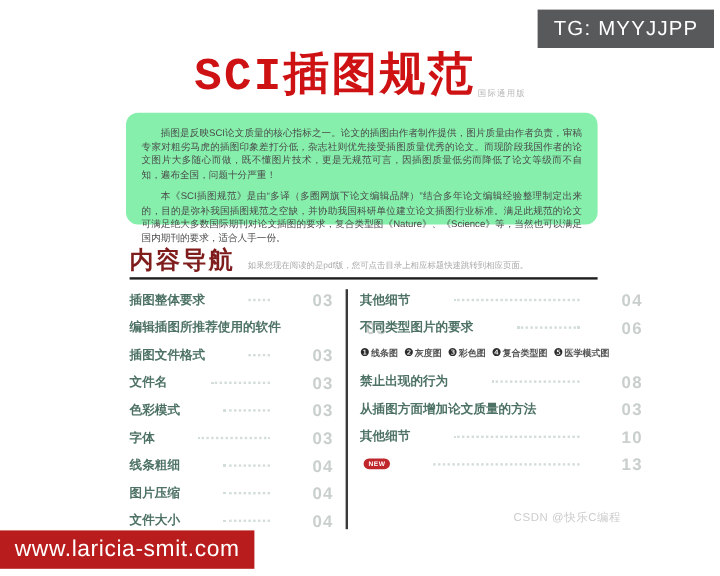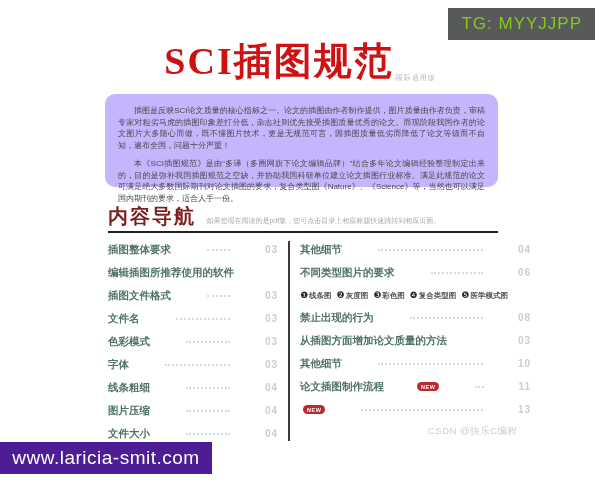--- a/index.html
+++ b/index.html
@@ -7,50 +7,50 @@
   body {
     position: relative;
     background: #ffffff;
     font-family: "Liberation Sans", "DejaVu Sans", sans-serif;
     overflow: hidden;
   }
 
   
   .tg-badge {
     position: absolute; top: 8px; right: 5px;
-    background: #58595b; color: #84cc16;
+    background: #58595b; color: #ffffff;
     font-size: 17px; letter-spacing: 1px;
     padding: 6px 13px;
   }
 
   
   .title-wrap {
     position: absolute; top: 36px; left: 0; width: 600px;
     text-align: center; white-space: nowrap;
   }
   .main-title {
     display: inline-block;
-    font-family: Liberation Serif, serif;
+    font-family: Liberation Mono, monospace;
     font-weight: bold;
     font-size: 38px;
     color: #ce1214;
     letter-spacing: 2px;
   }
   .title-note {
     display: inline-block;
     font-size: 7px; color: #b9b9b9;
     vertical-align: bottom; margin-left: 2px; margin-bottom: 4px;
     letter-spacing: 1px;
   }
 
   
   .intro-box {
     position: absolute; left: 105px; top: 94px;
     width: 393px; height: 93px;
-    background: #c4b5fd;
+    background: #86efac;
     border-radius: 10px;
     padding: 11px 13px 10px 13px;
     color: #4a4a4a;
     font-size: 8px; line-height: 11.5px;
     text-align: justify;
   }
   .intro-box p { text-indent: 2em; }
   .intro-box p + p { margin-top: 7px; }
 
   
@@ -92,21 +92,21 @@
   .toc-label {
     font-size: 10.5px; font-weight: bold; color: #4e7366;
     white-space: nowrap; flex: none;
   }
   .leader {
     flex: 1; height: 1px;
     border-bottom: 2px dotted #d3ddd9;
     margin: 0 5px 0 6px;
   }
   .toc-page {
-    font-size: 10px; font-weight: bold; color: #c9cfcc;
+    font-size: 14px; font-weight: bold; color: #c9cfcc;
     flex: none; letter-spacing: 1px;
   }
   .new-badge {
     flex: none;
     background: #c0272d; color: #ffffff;
     font-size: 5.5px; font-weight: bold;
     padding: 1.5px 4px; border-radius: 7px;
     margin-left: 3px; letter-spacing: 0.5px;
   }
   
@@ -115,21 +115,21 @@
     white-space: nowrap;
   }
   .subtype { margin-right: 5px; }
   .subtype .num { font-size: 9px; color: #2c2c2c; margin-right: 1px; }
   .subtype .lbl { font-size: 7.5px; color: #555555; font-weight: bold; }
 
   
   .site-bar {
     position: absolute; left: 0; top: 442px;
     width: 212px; height: 32px;
-    background: #4c1d95; color: #ffffff;
+    background: #b91c1c; color: #ffffff;
     font-size: 19px;
     display: flex; align-items: center; justify-content: center;
     letter-spacing: 0.5px;
   }
   .watermark {
     position: absolute; left: 428px; top: 425px;
     font-size: 9.5px; color: #cccccc; letter-spacing: 0.5px;
   }
 </style>
 </head>
@@ -241,28 +241,22 @@
       <span class="toc-label">从插图方面增加论文质量的方法</span>
       <span class="leader"></span>
       <span class="toc-page">03</span>
     </div>
     <div class="toc-row">
       <span class="toc-label">其他细节</span>
       <span class="leader"></span>
       <span class="toc-page">10</span>
     </div>
     <div class="toc-row">
-      <span class="toc-label">论文插图制作流程</span>
       <span class="new-badge">NEW</span>
       <span class="leader"></span>
-      <span class="toc-page">11</span>
-    </div>
-    <div class="toc-row">
-      <span class="new-badge">NEW</span>
-      <span class="leader"></span>
       <span class="toc-page">13</span>
     </div>
   </div>
 </div>
 
 <div class="watermark">CSDN @快乐C编程</div>
 
 <div class="site-bar">www.laricia-smit.com</div>
 
 </body></html>

